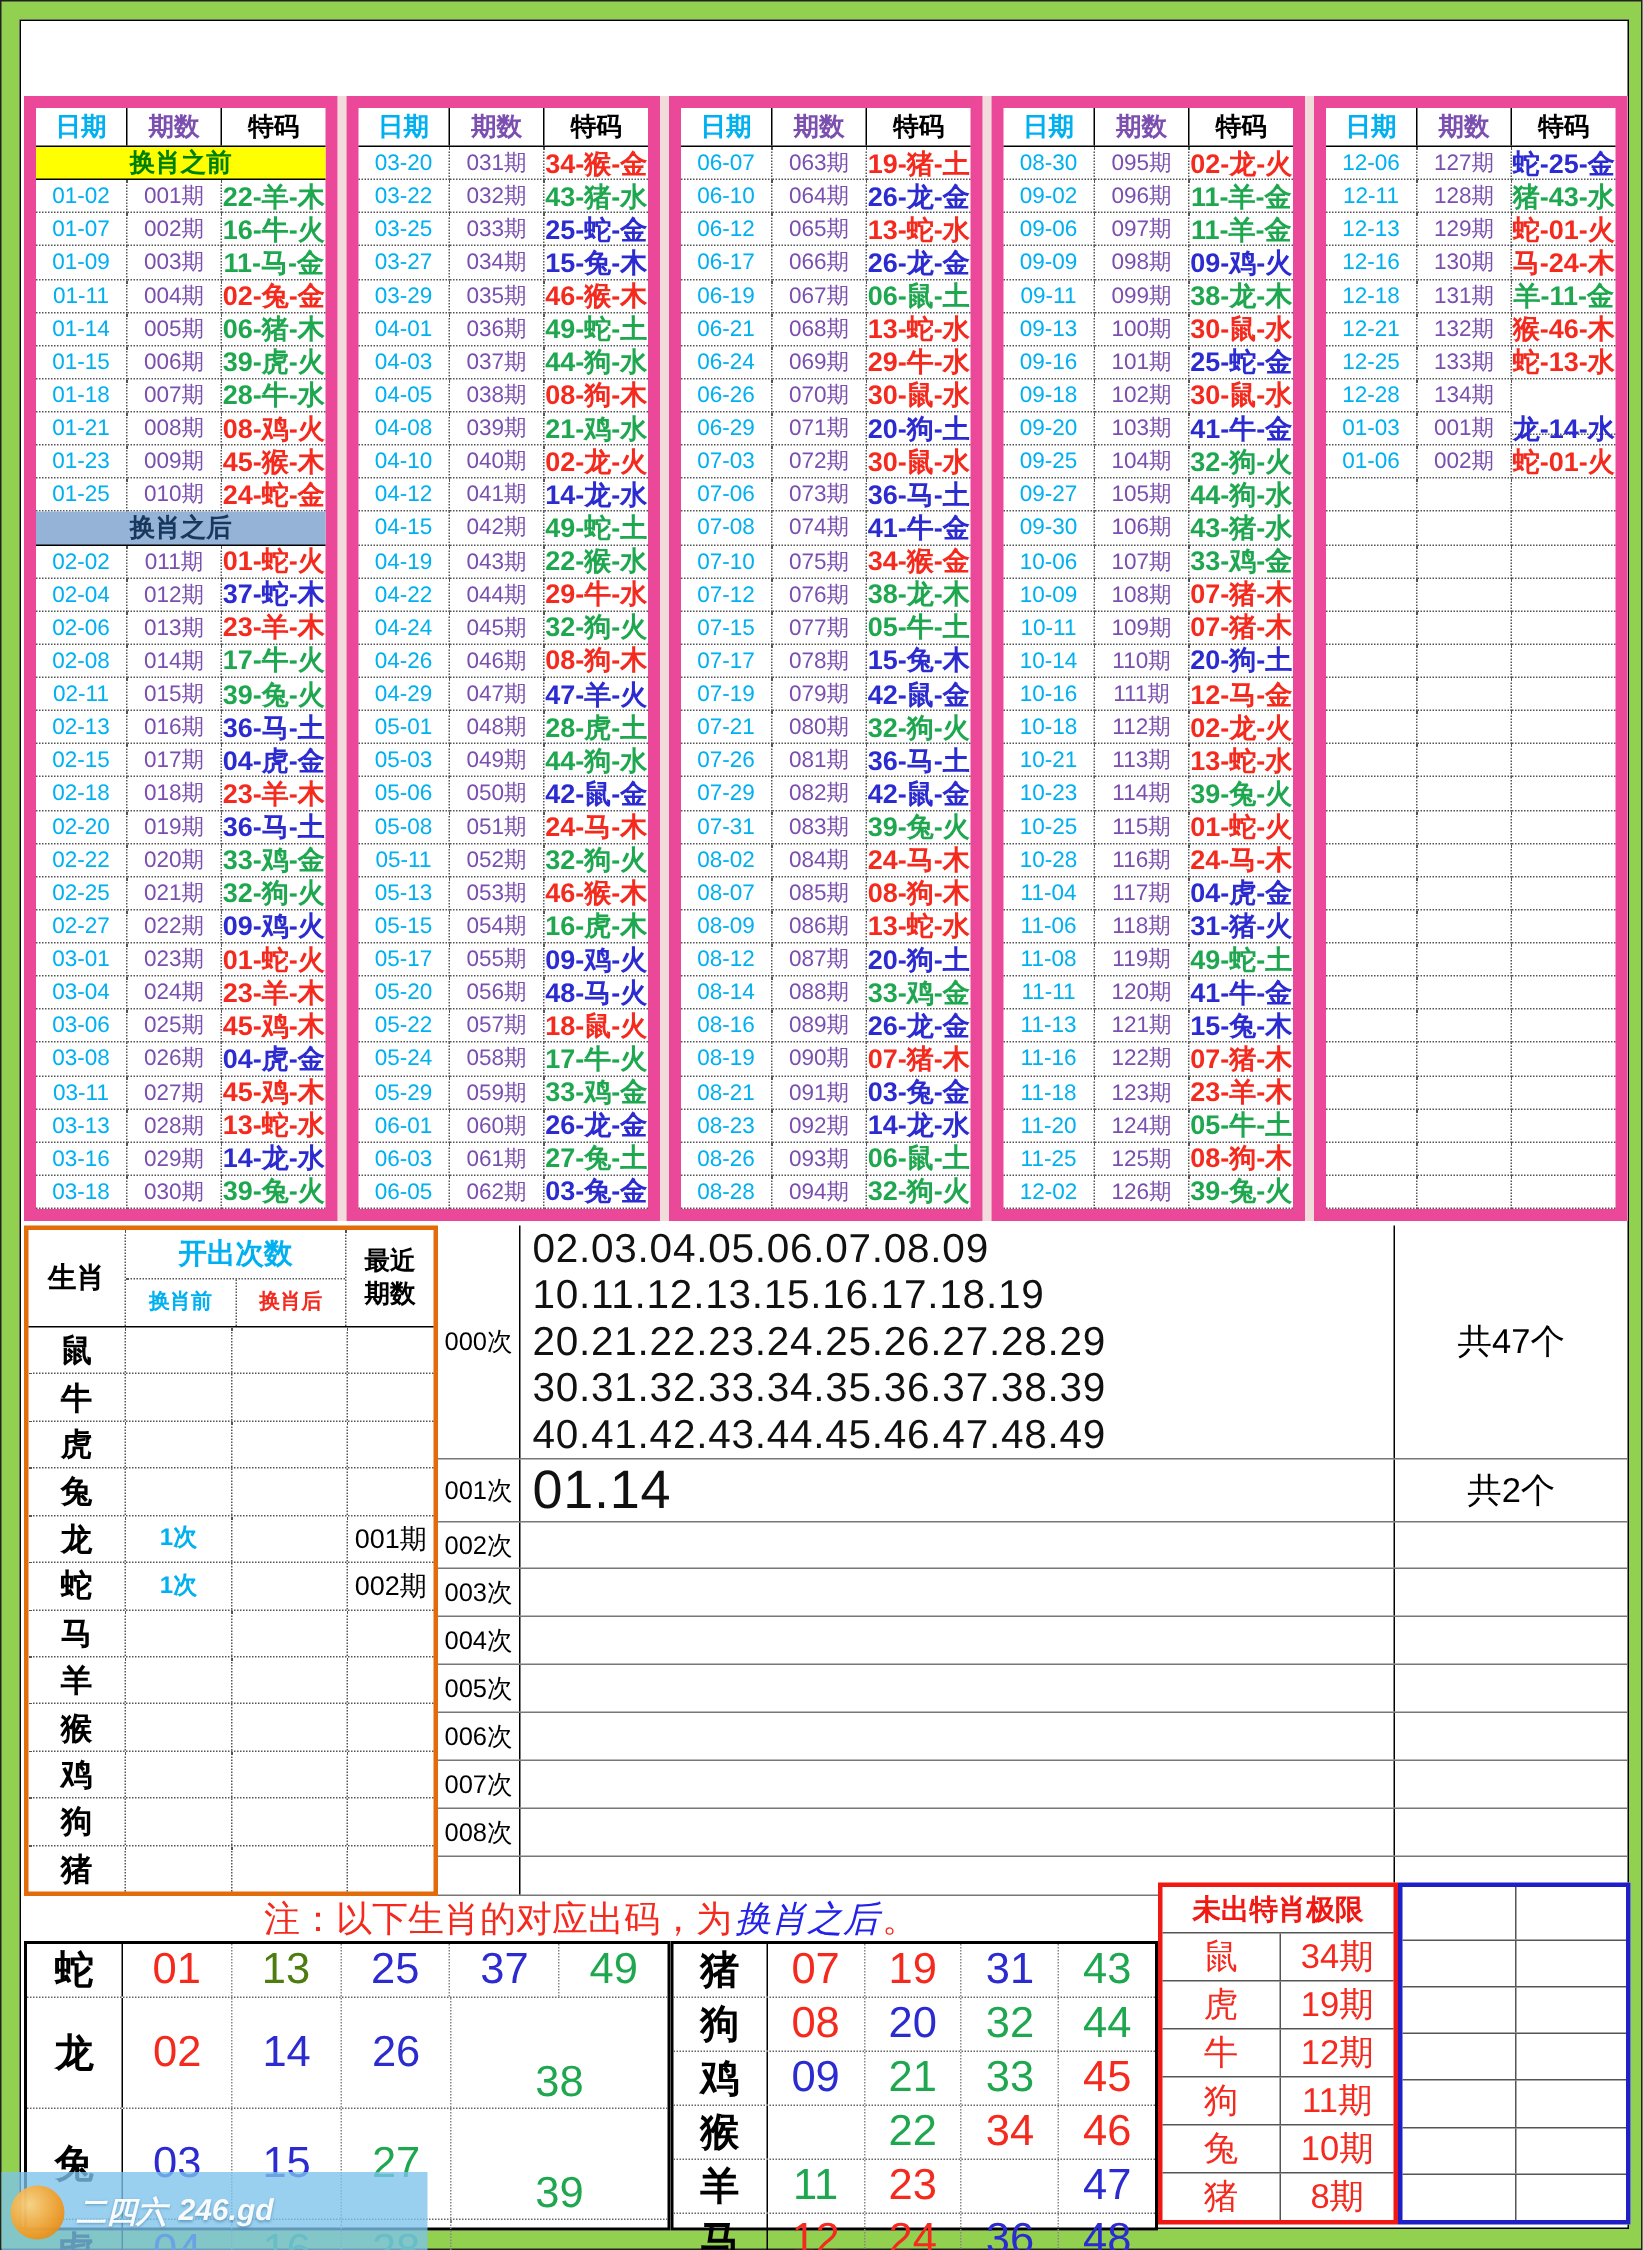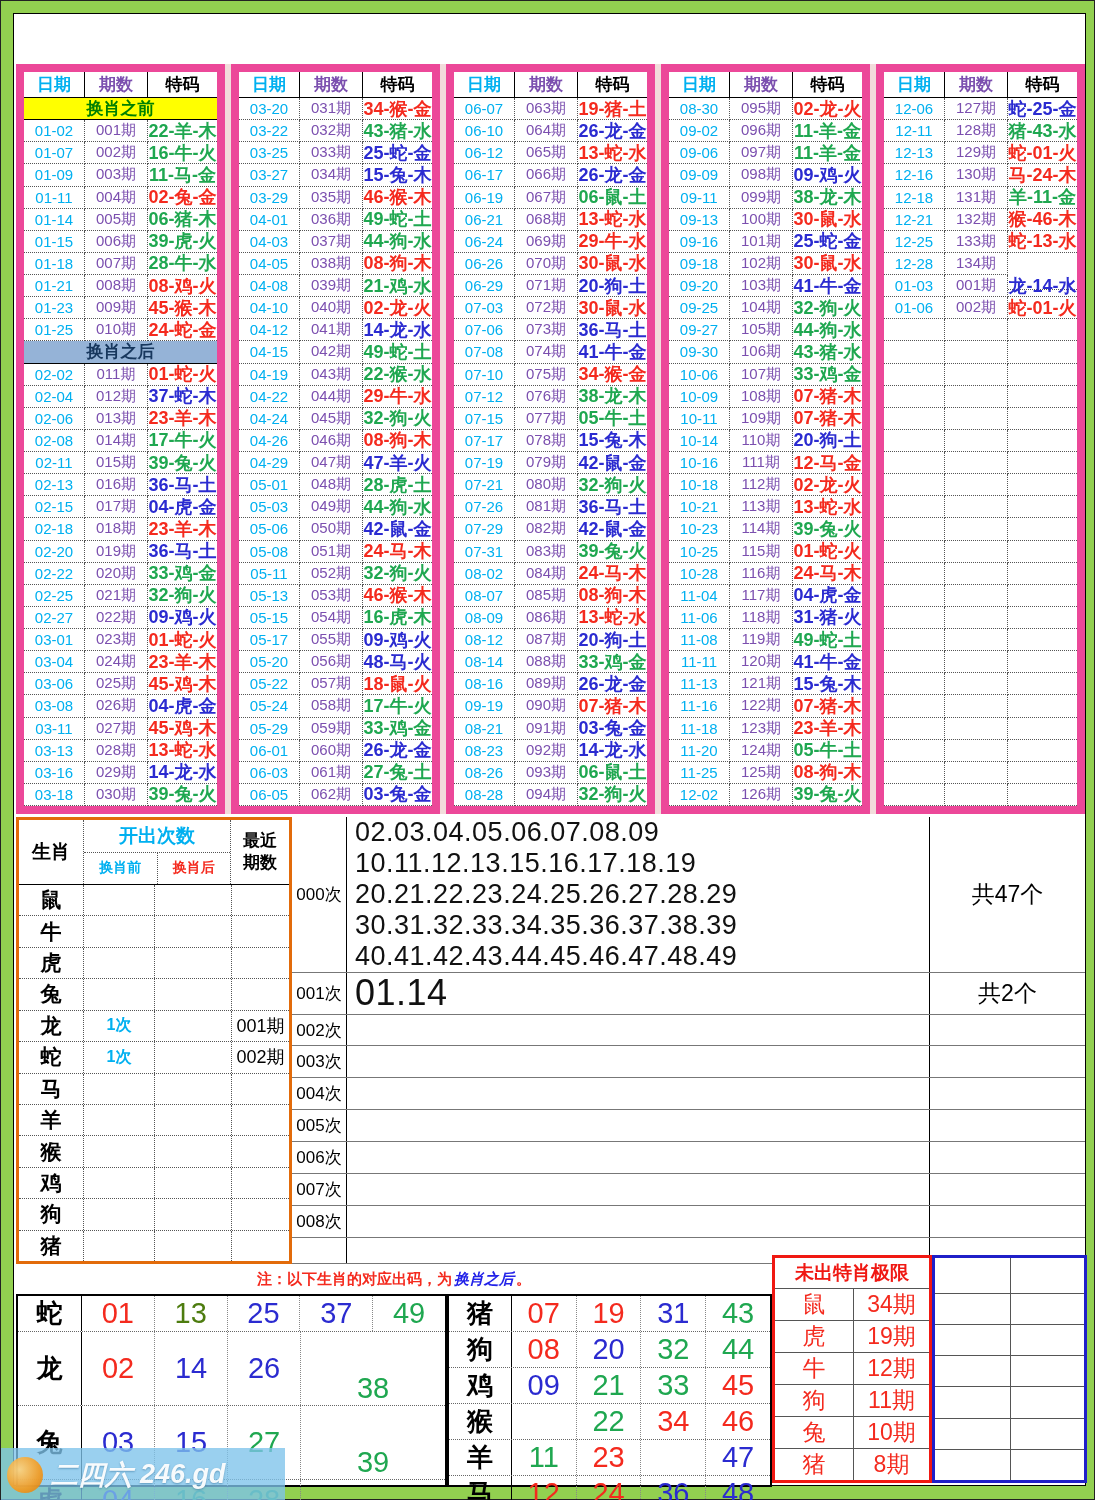--- a/index.html
+++ b/index.html
@@ -41,21 +41,21 @@
   .zs-recent{flex:1;display:flex;align-items:center;justify-content:center;font-size:18px;}
   #counts{left:276px;top:0;width:793px;height:447px;display:flex;flex-direction:column;}
   .cnt-row{display:flex;border-bottom:1px solid #777;}
   .cnt-label{width:54px;display:flex;align-items:center;justify-content:center;font-size:17px;border-right:1px solid #000;}
   .cnt-nums{flex:1;display:flex;flex-direction:column;justify-content:center;padding-left:8px;color:#111;}
   .cnt-line{font-size:27px;line-height:31px;letter-spacing:0.5px;}
   .cnt-big .cnt-line{font-size:36px;line-height:40px;}
   .cnt-total{width:155px;display:flex;align-items:center;justify-content:center;font-size:23px;border-left:1px solid #000;}
   
   #bottom{left:2px;top:1238px;width:1069px;height:235px;}
-  #note{left:0;top:12px;width:756px;height:30px;display:flex;align-items:center;justify-content:center;font-size:15px;font-weight:bold;color:#f42a1e;}
+  #note{left:0;top:12px;width:756px;height:30px;display:flex;align-items:center;justify-content:center;font-size:24px;font-weight:normal;color:#f42a1e;}
   #note .hl{color:#2222e8;font-style:italic;margin:0 2px;}
   .map-table{background:#fff;border:2px solid #000;display:flex;flex-direction:column;}
   #map-left{left:0;top:42px;width:431px;height:193px;}
   #map-right{left:431px;top:42px;width:325px;height:193px;}
   .map-row{flex:1;display:flex;border-bottom:1px dotted #666;}
   .map-row:last-child{border-bottom:none;}
   .map-z{display:flex;align-items:center;justify-content:center;font-size:26px;font-weight:bold;border-right:1.5px solid #000;}
   #map-left .map-z{width:64px;} #map-right .map-z{width:63px;}
   .map-n{display:flex;align-items:center;justify-content:center;font-size:29px;font-weight:500;border-right:1px dotted #888;}
   .map-n:last-child{border-right:none;}
@@ -70,21 +70,21 @@
   .limit-p{flex:1;display:flex;align-items:center;justify-content:center;color:#f42a1e;font-size:23px;}
   
   #blue-box{left:916px;top:3px;width:155px;height:228px;border:3px solid #1f1fc8;background:#fff;display:flex;flex-direction:column;}
   .bb-row{flex:1;display:flex;border-bottom:1px solid #555;}
   .bb-row:first-child{flex:1.15;}
   .bb-row:last-child{border-bottom:none;}
   .bb-c1{width:50%;border-right:1px solid #555;}
   
   #watermark{left:0;top:1447px;width:284px;height:53px;background:rgba(125,195,235,0.78);display:flex;align-items:center;gap:8px;padding-left:6px;z-index:50;}
   #wm-logo{width:36px;height:36px;border-radius:50%;background:radial-gradient(circle at 35% 35%,#ffd27a,#f59a1d 60%,#d97706);opacity:0.9;flex:0 0 auto;}
-  .wm-text{color:rgba(255,255,255,0.95);font-size:27px;font-weight:bold;font-style:italic;white-space:nowrap;text-shadow:0 1px 2px rgba(60,120,160,0.6);}
+  .wm-text{color:rgba(255,255,255,0.95);font-size:20px;font-weight:bold;font-style:italic;white-space:nowrap;text-shadow:0 1px 2px rgba(60,120,160,0.6);}
 </style>
 </head>
 <body>
 
 <div id="frame">
   <div id="content">
 
 
     <div id="main-tables" class="abs">
         <div class="table-group">
@@ -552,21 +552,21 @@
             <div class="mt-cell mt-date">08-14</div>
             <div class="mt-cell mt-period">088期</div>
             <div class="mt-cell mt-special" style="color: rgb(31, 167, 80);">33-鸡-金</div>
           </div>
           <div class="mt-row">
             <div class="mt-cell mt-date">08-16</div>
             <div class="mt-cell mt-period">089期</div>
             <div class="mt-cell mt-special" style="color: rgb(43, 43, 208);">26-龙-金</div>
           </div>
           <div class="mt-row">
-            <div class="mt-cell mt-date">09-19</div>
+            <div class="mt-cell mt-date">08-19</div>
             <div class="mt-cell mt-period">090期</div>
             <div class="mt-cell mt-special" style="color: rgb(244, 42, 30);">07-猪-木</div>
           </div>
           <div class="mt-row">
             <div class="mt-cell mt-date">08-21</div>
             <div class="mt-cell mt-period">091期</div>
             <div class="mt-cell mt-special" style="color: rgb(43, 43, 208);">03-兔-金</div>
           </div>
           <div class="mt-row">
             <div class="mt-cell mt-date">08-23</div>

